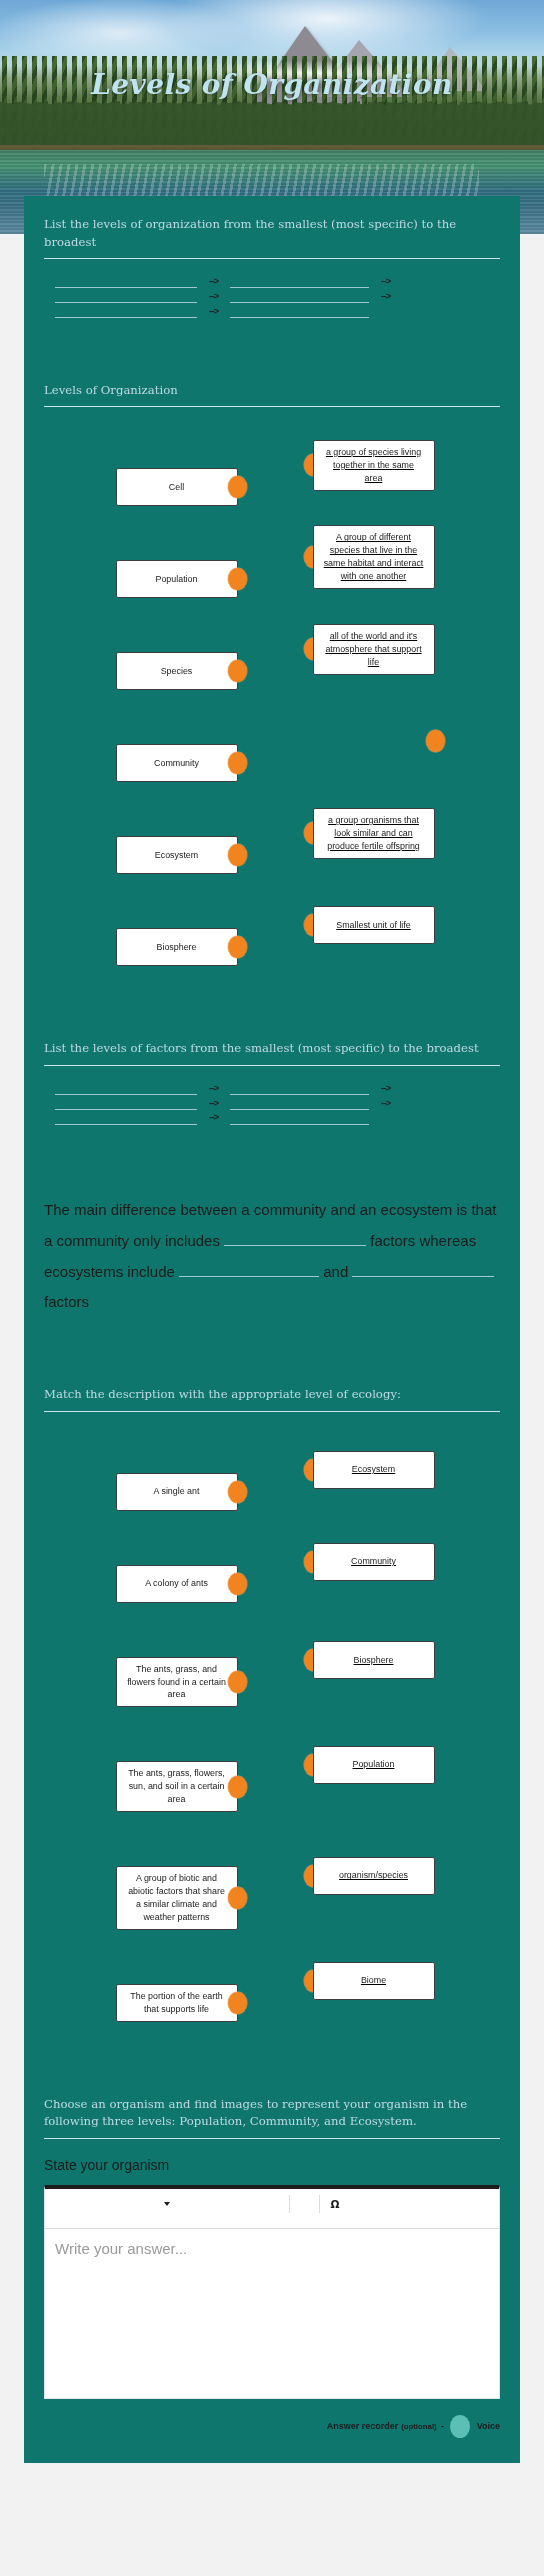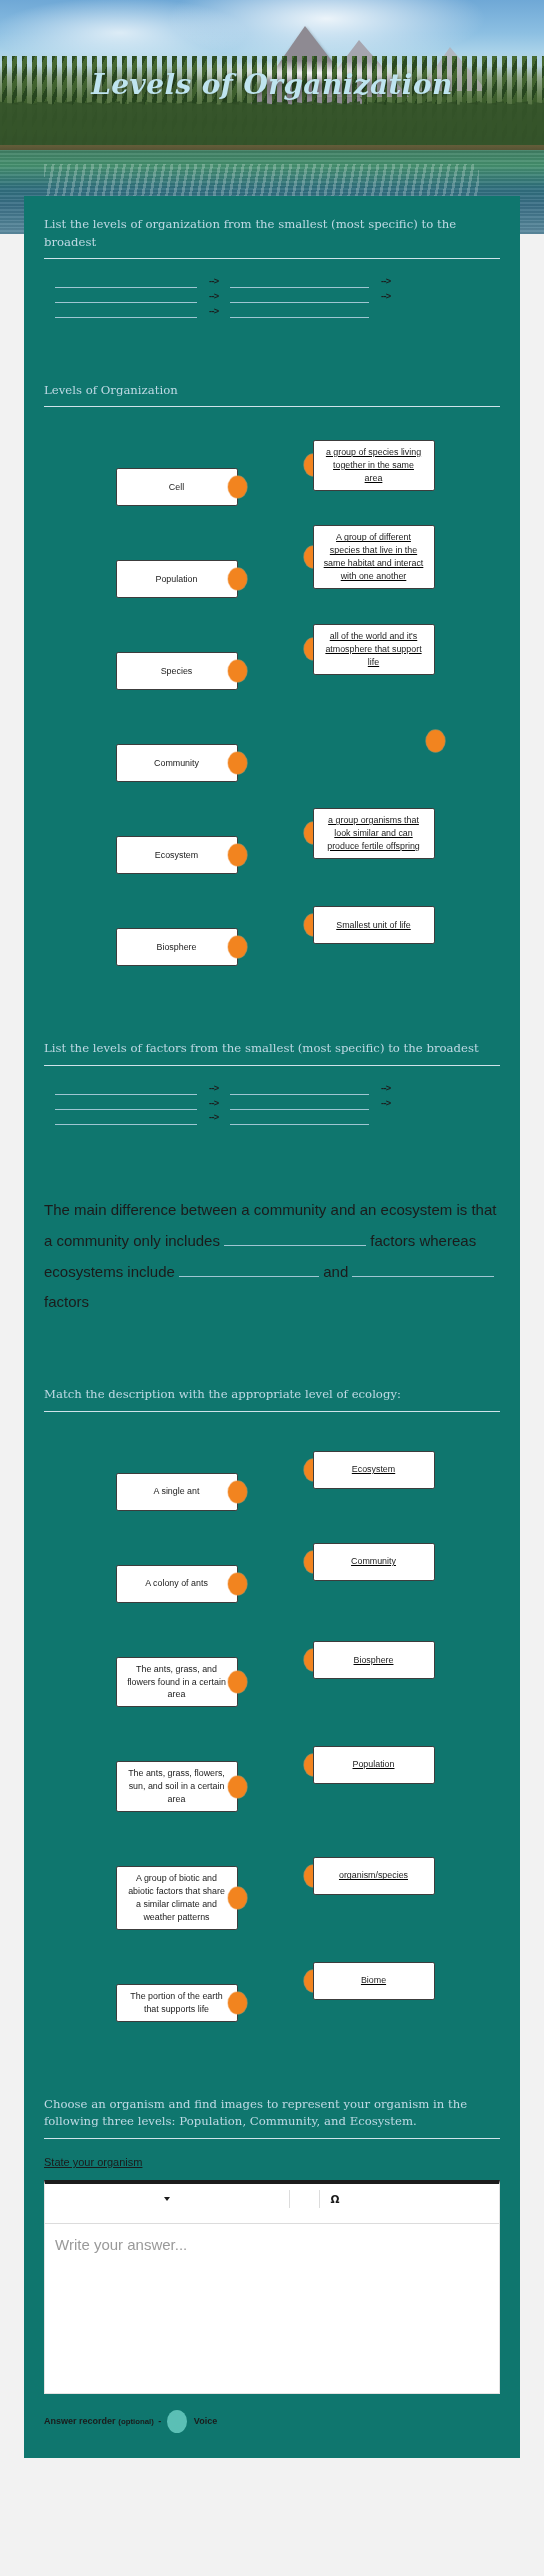--- a/index.html
+++ b/index.html
@@ -223,25 +223,24 @@
     display: inline-block;
     border-bottom: 0.7px solid #9fc6d2;
     vertical-align: baseline;
   }
   .ib-a { width: 142px; }
   .ib-b { width: 140px; }
   .ib-c { width: 142px; }
 
   
   .sub-label {
-    font-size: 11px;
+    font-size: 14px;
     color: #1b1b1b;
     padding: 2.8px 0 8.5px 0;
     line-height: 1.6;
-    text-decoration: underline;
   }
   .editor {
     border: 0.7px solid #e3e3e3;
     border-top: 4.3px solid #1c1c1c;
     background: #fff;
     margin-bottom: 11.3px;
   }
   .editor-toolbar {
     height: 40px;
     border-bottom: 0.7px solid #dcdcdc;
@@ -278,20 +277,21 @@
     font-size: 15px;
   }
 
   .recorder {
     display: flex;
     align-items: center;
     padding: 4.3px 0 18.4px 0;
     font-size: 9px;
     font-weight: bold;
     color: #1b1b1b;
+    justify-content: flex-end;
   }
   .recorder .opt { font-size: 7.8px; font-weight: bold; margin-left: 2.8px; }
   .recorder .dash { margin: 0 4.3px; }
   .rec-dot {
     width: 20px; height: 23px;
     border-radius: 50%;
     background: #5bbfb5;
     margin: 0 7px 0 1.4px;
   }
   .spacer-lg { height: 31px; }

